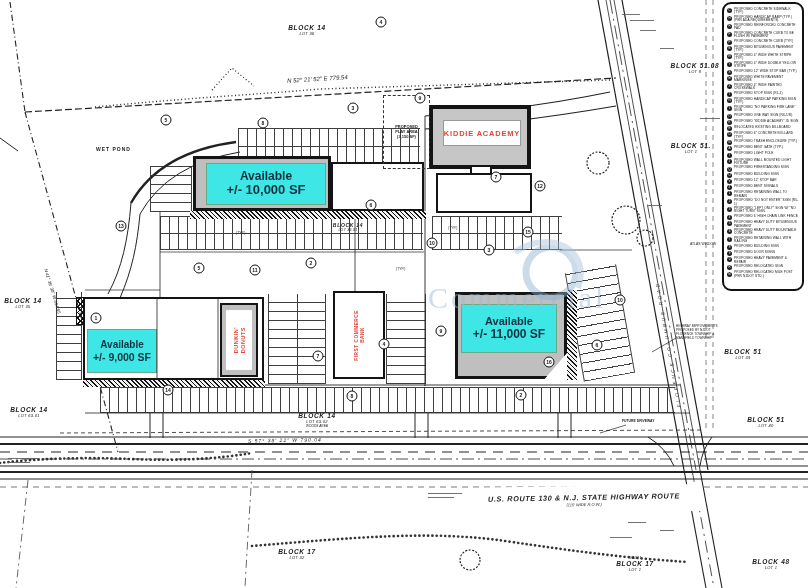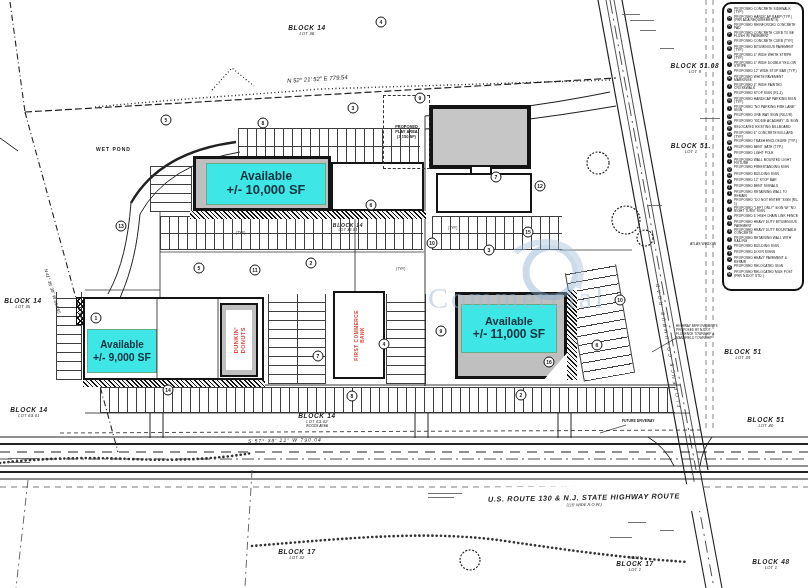--- a/index.html
+++ b/index.html
@@ -176,20 +176,23 @@
   <div class="xh" style="left:466px;top:182px;width:16px;height:24px"></div>
 
   <div class="bldg gray" style="left:193px;top:156px;width:138px;height:55px;border-width:3px"></div>
   <div class="avail av-a" style="left:206px;top:163px;width:118px;height:40px">
     <div class="l1">Available</div>
     <div class="l2">+/- 10,000 SF</div>
   </div>
   <div class="bldg" style="left:331px;top:162px;width:93px;height:49px"></div>
 
   <div class="bldg gray" style="left:429px;top:105px;width:102px;height:64px;border-width:4px;background:#c6c6c6"></div>
+  <div class="ka-label" style="left:443px;top:120px;width:76px;height:24px">
+    <span>KIDDIE ACADEMY</span>
+  </div>
   <div class="bldg" style="left:470px;top:165px;width:22px;height:10px;border-width:2px"></div>
   <div class="bldg" style="left:436px;top:173px;width:96px;height:40px"></div>
 
   <div class="playarea">
     <div>PROPOSED</div>
     <div>PLAY AREA</div>
     <div>(3,150 SF)</div>
   </div>
 
   <div class="bldg" style="left:83px;top:297px;width:181px;height:83px"></div>

